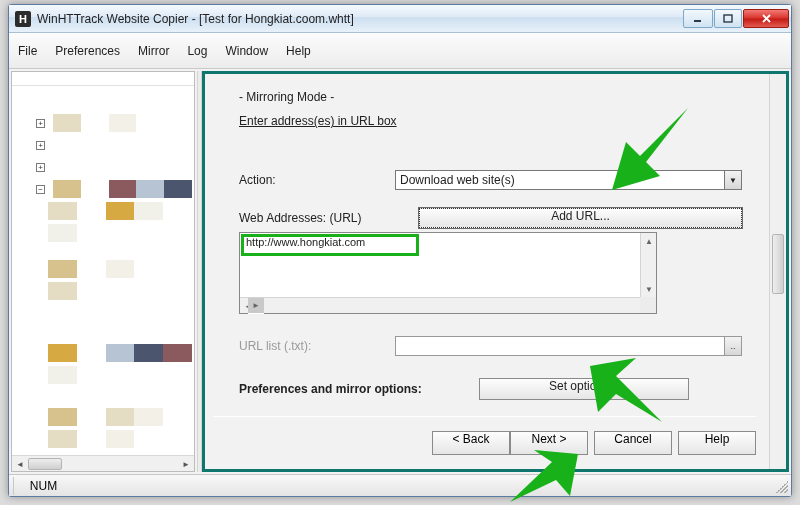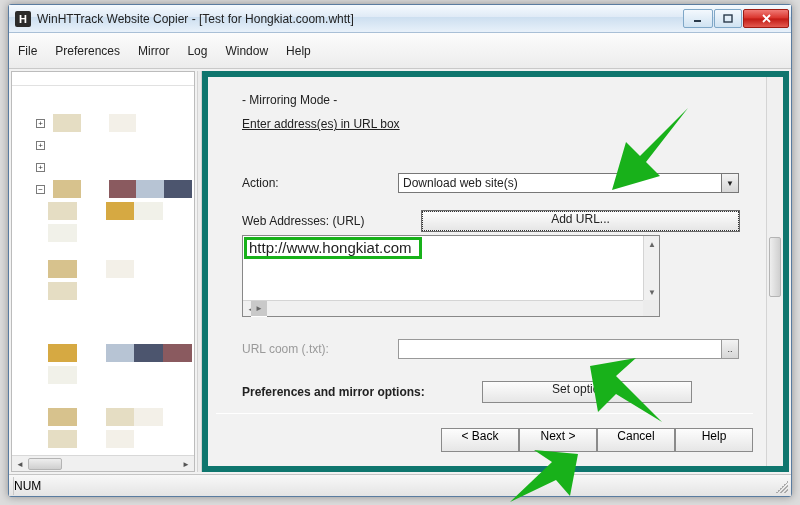--- a/index.html
+++ b/index.html
@@ -154,21 +154,21 @@
     width: 5px;
     background: #ececec;
     border-left: 1px solid #d3d3d3;
     border-right: 1px solid #d3d3d3;
     margin: 2px 0;
   }
   .main-panel {
     flex: 1;
     margin: 2px 2px 2px 0;
     background: #f2f2f2;
-    border: 6px solid #0f766e;
+    border: 3px solid #0f766e;
     position: relative;
     overflow: hidden;
   }
   .form {
     position: absolute;
     left: 34px; top: 16px; right: 44px;
     color: #222;
   }
   .form .lbl-mode { font-size: 12px; }
   .form .lbl-sub { margin-top: 10px; font-size: 12px; text-decoration: underline; }
@@ -214,21 +214,21 @@
     width: 418px;
     height: 82px;
     border: 1px solid #888;
     background: #fff;
     position: relative;
   }
   .textarea-wrap .ta-text {
     position: absolute;
     left: 3px; top: 2px;
     padding: 1px 3px;
-    font-size: 15px;
+    font-size: 11px;
   }
   .green-highlight {
     position: absolute;
     left: 1px; top: 1px;
     width: 178px; height: 22px;
     border: 3px solid #18b11a;
     pointer-events: none;
   }
   .ta-vscroll {
     position: absolute; right: 0; top: 0; bottom: 16px; width: 16px;
@@ -269,21 +269,21 @@
     position: absolute;
     left: 8px; right: 30px; bottom: 52px;
     height: 1px;
     background: #c9c9c9;
     border-bottom: 1px solid #fff;
   }
   .wizard-btns {
     position: absolute;
     right: 30px; bottom: 14px;
     display: flex;
-    gap: 0;
+    gap: 6px;
   }
   .wizard-btns .btn { width: 78px; height: 24px; }
   .wizard-btns .pair { display: flex; gap: 0; }
   .wizard-btns .pair .btn { width: 78px; }
   .main-vscroll {
     position: absolute;
     right: 0; top: 0; bottom: 0;
     width: 17px;
     background: #f0f0f0;
     border-left: 1px solid #d4d4d4;
@@ -301,21 +301,21 @@
     background: linear-gradient(to bottom, #f8f8f8, #e4e4e4);
     border-top: 1px solid #c5c5c5;
     display: flex;
     align-items: center;
     padding: 0 4px;
     font-size: 12px;
   }
   .statusbar .cell-ready { flex: 1; padding-left: 4px; }
   .statusbar .cell-num {
     width: 60px;
-    text-align: left;
+    text-align: center;
     border-left: 1px solid #c8c8c8;
     height: 18px;
     line-height: 18px;
     margin-right: 22px;
   }
   .statusbar .grip {
     position: absolute;
     right: 3px; bottom: 3px;
     width: 12px; height: 12px;
     background:
@@ -535,21 +535,21 @@
             <div class="va vbot">▼</div>
           </div>
           <div class="ta-hscroll">
             <div class="ha hl">◄</div>
             <div class="ha hr">►</div>
           </div>
           <div class="ta-corner"></div>
         </div>
 
         <div class="row urllist">
-          <div class="rl">URL coom (.txt):</div>
+          <div class="rl">URL list (.txt):</div>
           <div class="file-input">
             <div class="browse">..</div>
           </div>
         </div>
 
         <div class="row opts">
           <div class="rl">Preferences and mirror options:</div>
           <div class="btn setopt">
             <span>Set options...</span>
           </div>

